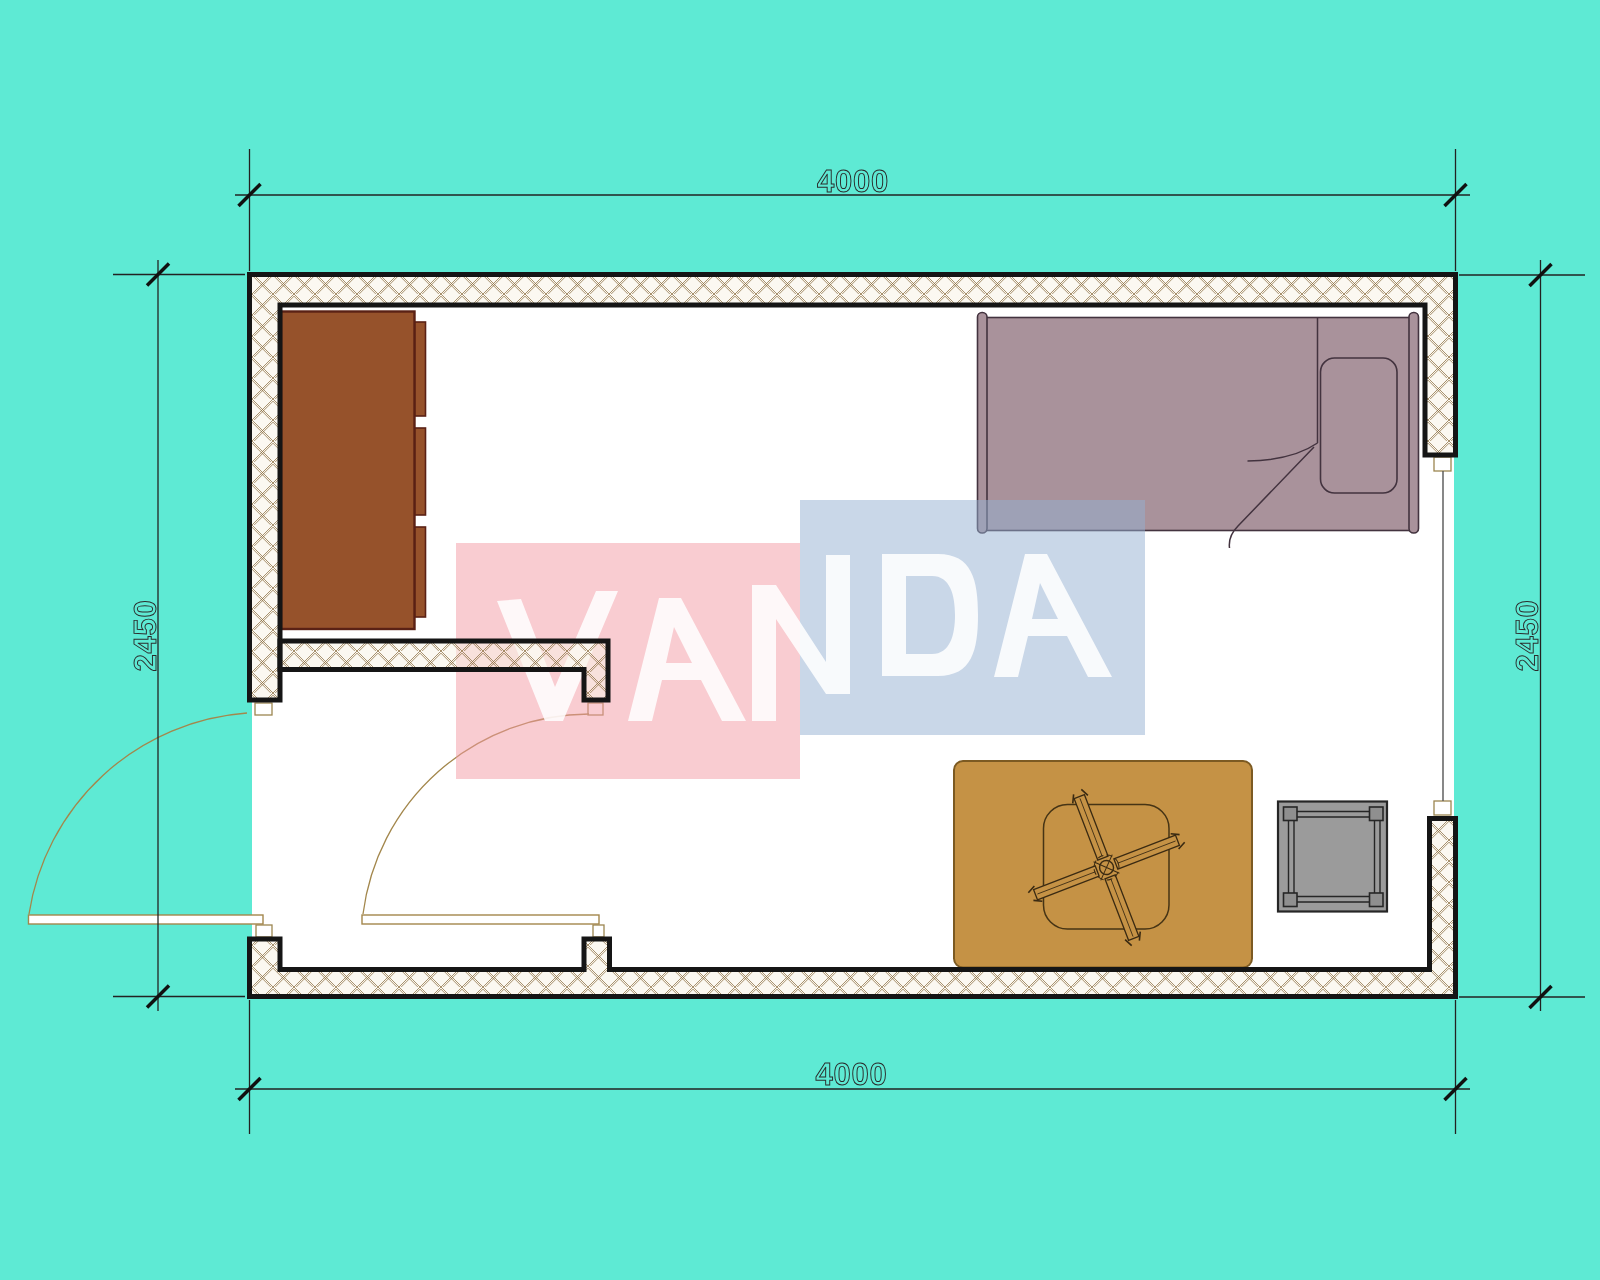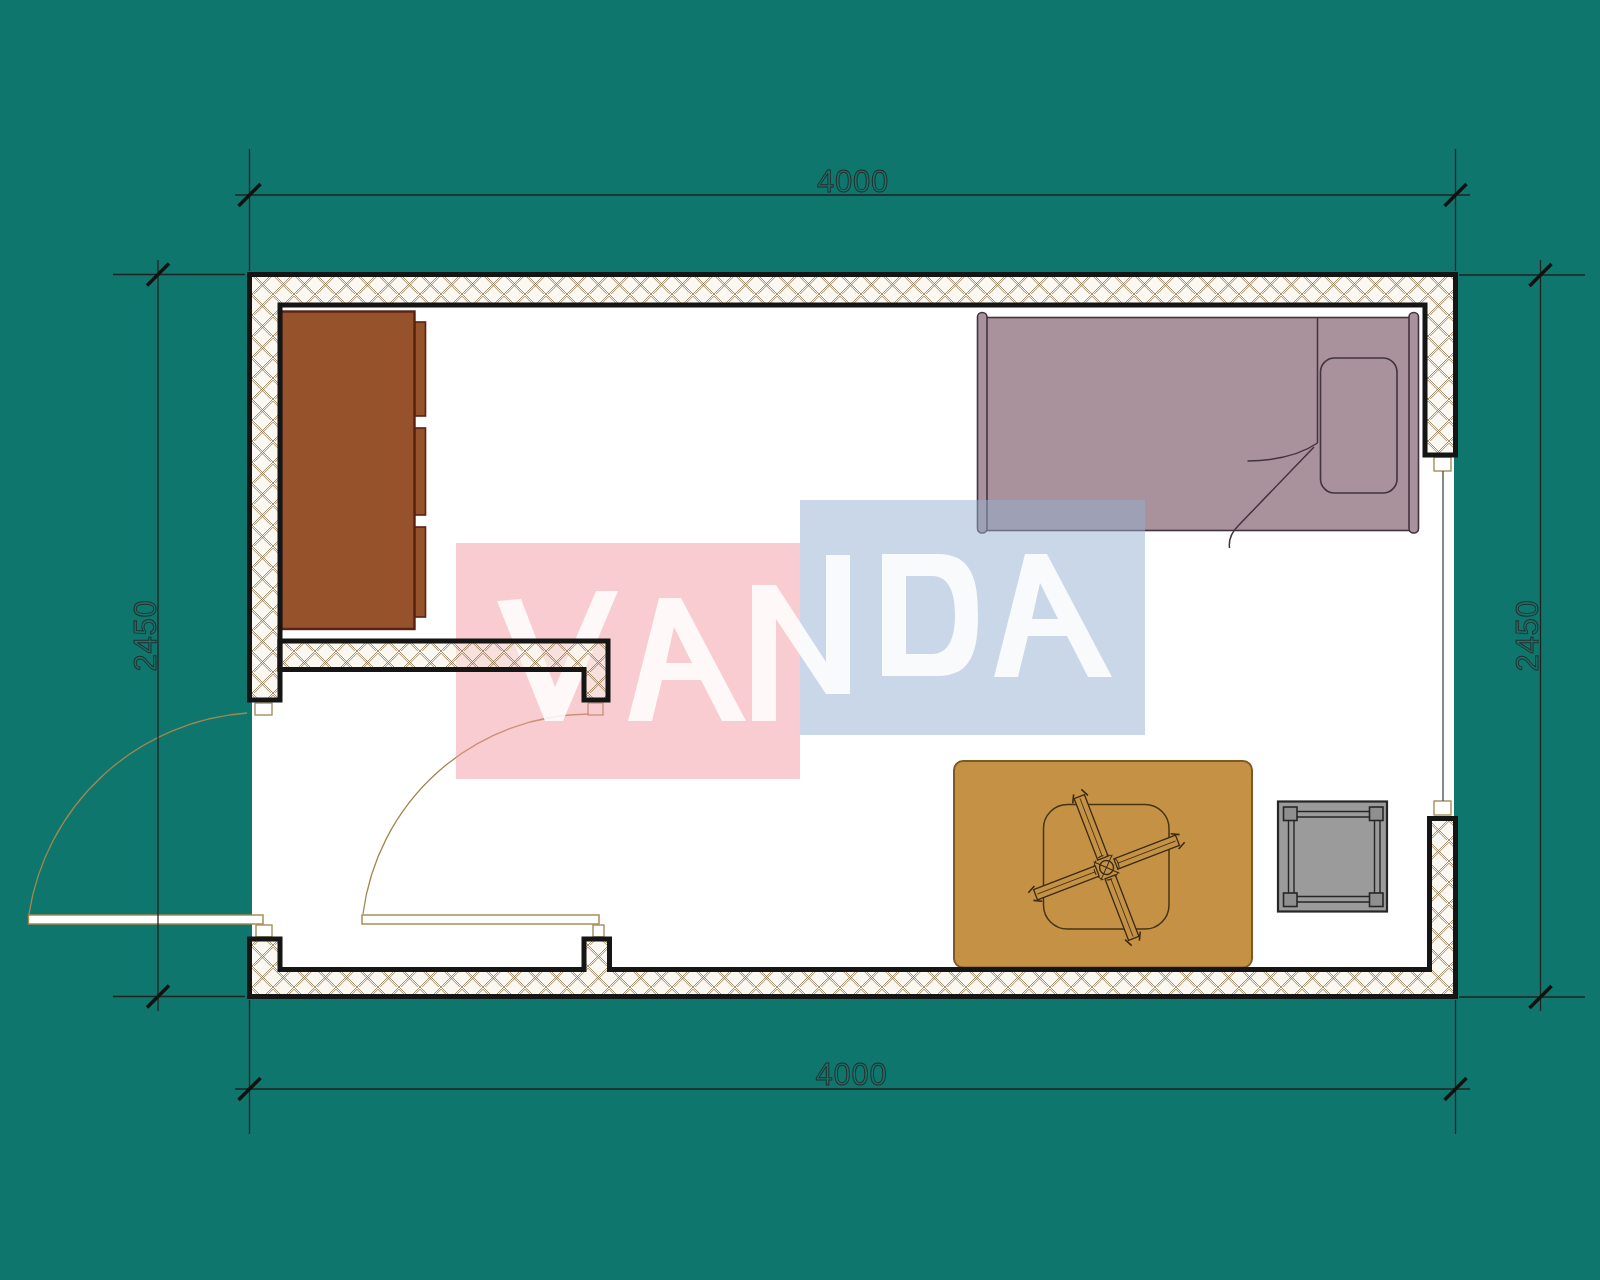--- a/index.html
+++ b/index.html
@@ -1,17 +1,17 @@
 <!DOCTYPE html>
 <html><head>
 <meta charset="utf-8">
 <style>
   html,body{margin:0;padding:0;background:#ffffff;}
-  .page{position:relative;width:1600px;height:1280px;background:#0f766e;overflow:hidden;
-        font-family:"Liberation Sans", sans-serif;}
+  .page{position:relative;width:1600px;height:1280px;background:#5eead4;overflow:hidden;
+        font-family:"Liberation Sans", sans-serif;font-weight:bold;}
   svg{position:absolute;left:0;top:0;}
   text{font-family:"Liberation Sans", sans-serif;}
 </style>
 </head>
 <body>
 <div class="page">
 <svg width="1600" height="1280" viewBox="0 0 1600 1280">
 <defs>
   <pattern id="ht" width="21" height="21" patternUnits="userSpaceOnUse">
     <rect width="21" height="21" fill="rgba(248,243,230,0.55)"></rect>

